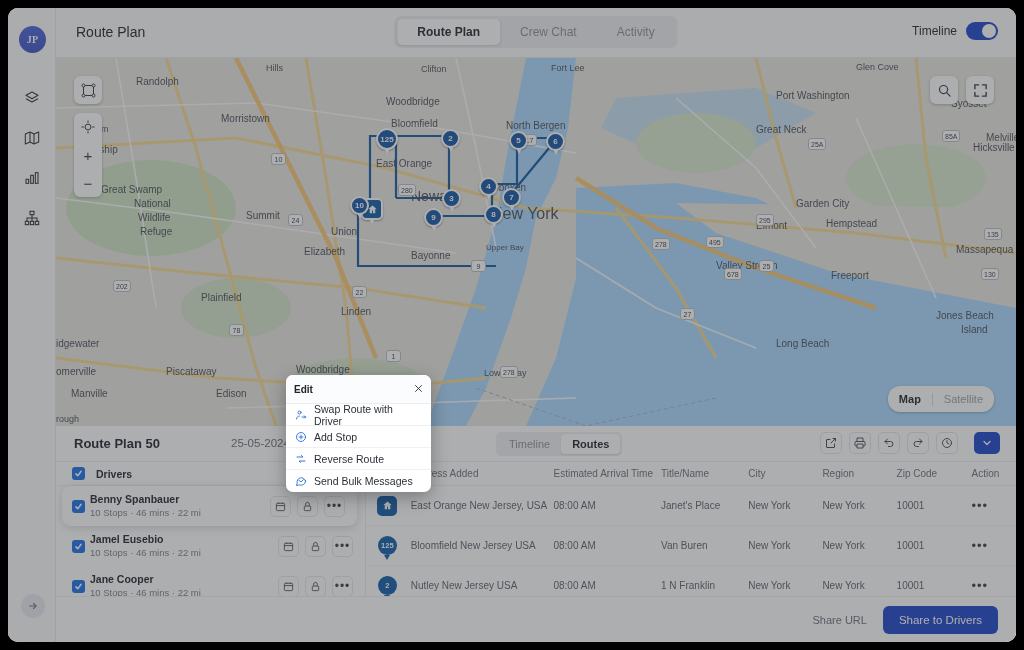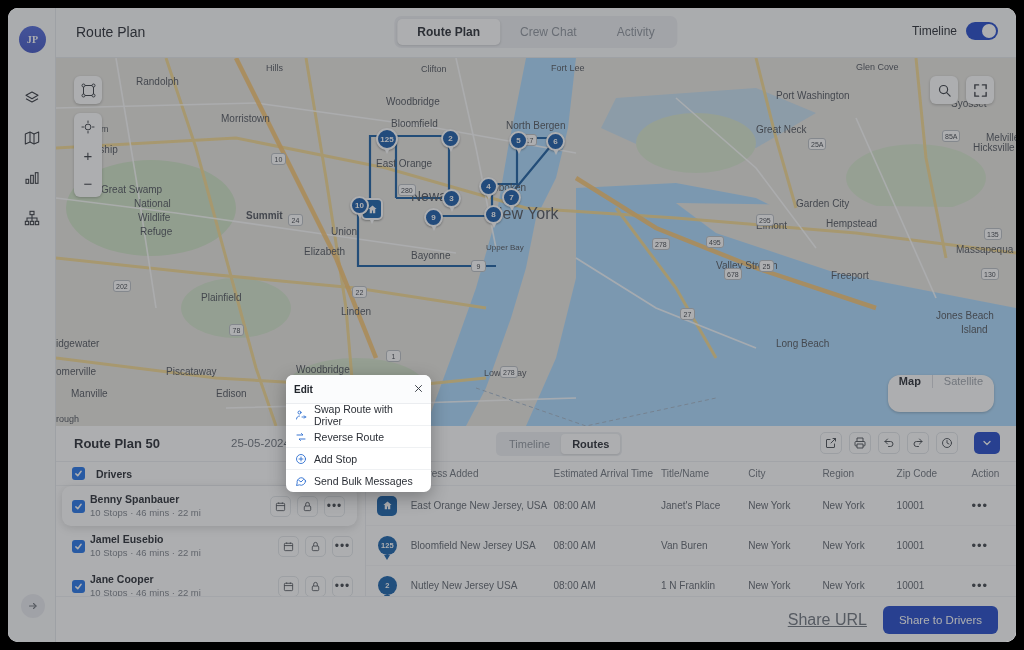--- a/index.html
+++ b/index.html
@@ -65,22 +65,22 @@
   .mapctl {
     position:absolute; background:#fff; border-radius:6px; box-shadow:0 1px 3px rgba(0,0,0,.25);
     display:flex; align-items:center; justify-content:center; cursor:pointer; color:#32363d;
   }
   .mc-sel { left:18px; top:18px; width:28px; height:28px; }
   .mc-grp { left:18px; top:55px; width:28px; height:84px; flex-direction:column; }
   .mc-grp > div { height:28px; width:28px; display:flex; align-items:center; justify-content:center; font-size:15px; color:#32363d; }
   .mc-search { right:58px; top:18px; width:28px; height:28px; }
   .mc-full { right:22px; top:18px; width:28px; height:28px; }
   .mapsat {
-    position:absolute; right:22px; bottom:14px; height:37px; background:#fff; border-radius:12px;
-    box-shadow:0 1px 3px rgba(0,0,0,.25); display:flex; align-items:flex-start; font-size:11px;
+    position:absolute; right:22px; bottom:14px; height:26px; background:#fff; border-radius:12px;
+    box-shadow:0 1px 3px rgba(0,0,0,.25); display:flex; align-items:center; font-size:11px;
   }
   .mapsat .m { padding:0 11px; color:#20242b; font-weight:bold; }
   .mapsat .sep { width:1px; height:13px; background:#d7dade; }
   .mapsat .s { padding:0 11px; color:#9aa0a8; cursor:pointer; }
 
   .marker {
     position:absolute; width:19px; height:19px; border-radius:50%; background:#1155a6;
     border:2px solid #fff; color:#fff; font-size:8px; display:flex; align-items:center; justify-content:center;
     box-shadow:0 1px 2px rgba(0,0,0,.35); font-weight:bold;
   }
@@ -181,21 +181,21 @@
   .pin.home:after { display:none; }
   .track { position:absolute; left:50%; margin-left:-1px; width:2px; background:#b9c6d8; top:0; bottom:0; }
   .dots { color:#3a3f46; letter-spacing:1px; font-size:13px; cursor:pointer; }
 
   
   .footer {
     position:absolute; left:48px; right:0; bottom:0; height:46px; background:#fff;
     display:flex; align-items:center; justify-content:flex-end; gap:16px; padding-right:18px;
     border-top:1px solid #f0f2f4; z-index:16;
   }
-  .share-url { font-size:16px; color:#6a7079; cursor:pointer;text-decoration:underline; }
+  .share-url { font-size:11px; color:#6a7079; cursor:pointer; }
   .share-btn {
     background:#1a43c8; color:#fff; font-size:11.5px; border-radius:6px; padding:8px 16px; cursor:pointer;
   }
 </style>
 </head>
 <body>
 
 <div id="app">
 
   <div class="rail">
@@ -330,21 +330,21 @@
         <div style="position: absolute; left: 300px; top: 100px; font-size: 10px; color: rgb(74, 79, 87); white-space: nowrap; padding-left: 20px;">East Orange</div>
         <div style="position: absolute; left: 430px; top: 124px; font-size: 10px; color: rgb(74, 79, 87); white-space: nowrap;">Hoboken</div>
         <div style="position: absolute; left: 880px; top: 84px; font-size: 10px; color: rgb(74, 79, 87); white-space: nowrap; padding-left: 37px;">Hicksville</div>
         <div style="position: absolute; left: 355px; top: 130px; font-size: 14px; color: rgb(74, 79, 87); white-space: nowrap;">Newark</div>
         <div style="position: absolute; left: 435px; top: 147px; font-size: 16px; color: rgb(74, 79, 87); white-space: nowrap;">New York</div>
         <div style="position: absolute; left: 740px; top: 140px; font-size: 10px; color: rgb(74, 79, 87); white-space: nowrap;">Garden City</div>
         <div style="position: absolute; left: 45px; top: 126px; font-size: 10px; color: rgb(74, 79, 87); white-space: nowrap;">Great Swamp</div>
         <div style="position: absolute; left: 78px; top: 140px; font-size: 10px; color: rgb(74, 79, 87); white-space: nowrap;">National</div>
         <div style="position: absolute; left: 82px; top: 154px; font-size: 10px; color: rgb(74, 79, 87); white-space: nowrap;">Wildlife</div>
         <div style="position: absolute; left: 84px; top: 168px; font-size: 10px; color: rgb(74, 79, 87); white-space: nowrap;">Refuge</div>
-        <div style="position: absolute; left: 190px; top: 152px; font-size: 10px; color: rgb(74, 79, 87); white-space: nowrap; font-weight: bold;">Summit</div>
+        <div style="position: absolute; left: 190px; top: 152px; font-size: 10px; color: rgb(74, 79, 87); white-space: nowrap;">Summit</div>
         <div style="position: absolute; left: 275px; top: 168px; font-size: 10px; color: rgb(74, 79, 87); white-space: nowrap;">Union</div>
         <div style="position: absolute; left: 700px; top: 162px; font-size: 10px; color: rgb(74, 79, 87); white-space: nowrap;">Elmont</div>
         <div style="position: absolute; left: 770px; top: 160px; font-size: 10px; color: rgb(74, 79, 87); white-space: nowrap;">Hempstead</div>
         <div style="position: absolute; left: 900px; top: 186px; font-size: 10px; color: rgb(74, 79, 87); white-space: nowrap;">Massapequa</div>
         <div style="position: absolute; left: 248px; top: 188px; font-size: 10px; color: rgb(74, 79, 87); white-space: nowrap;">Elizabeth</div>
         <div style="position: absolute; left: 355px; top: 192px; font-size: 10px; color: rgb(74, 79, 87); white-space: nowrap;">Bayonne</div>
         <div style="position: absolute; left: 430px; top: 185px; font-size: 8px; color: rgb(74, 79, 87); white-space: nowrap;">Upper Bay</div>
         <div style="position: absolute; left: 660px; top: 202px; font-size: 10px; color: rgb(74, 79, 87); white-space: nowrap;">Valley Stream</div>
         <div style="position: absolute; left: 775px; top: 212px; font-size: 10px; color: rgb(74, 79, 87); white-space: nowrap;">Freeport</div>
         <div style="position: absolute; left: 145px; top: 234px; font-size: 10px; color: rgb(74, 79, 87); white-space: nowrap;">Plainfield</div>
@@ -679,36 +679,36 @@
         <svg width="12" height="12" viewBox="0 0 24 24" fill="none" stroke="currentColor" stroke-width="1.8" stroke-linecap="round" stroke-linejoin="round">
           <circle cx="9" cy="7" r="3"></circle>
             <path d="M3 20c0-3.3 2.7-6 6-6"></path>
             <path d="M14 16h7m0 0l-2.5-2.5M21 16l-2.5 2.5"></path>
         </svg>
       </span>
       <span>Swap Route with Driver</span>
     </div>
     <div class="popup-item">
       <span class="pi">
-        <svg width="12" height="12" viewBox="0 0 24 24" fill="none" stroke="currentColor" stroke-width="1.9" stroke-linecap="round" stroke-linejoin="round">
-          <path d="M4 8h12l-3-3"></path>
-            <path d="M20 16H8l3 3"></path>
-        </svg>
-      </span>
-      <span>Reverse Route</span>
-    </div>
-    <div class="popup-item">
-      <span class="pi">
         <svg width="12" height="12" viewBox="0 0 24 24" fill="none" stroke="currentColor" stroke-width="1.8" stroke-linecap="round">
           <circle cx="12" cy="12" r="9"></circle>
             <line x1="12" y1="8" x2="12" y2="16"></line>
             <line x1="8" y1="12" x2="16" y2="12"></line>
         </svg>
       </span>
       <span>Add Stop</span>
+    </div>
+    <div class="popup-item">
+      <span class="pi">
+        <svg width="12" height="12" viewBox="0 0 24 24" fill="none" stroke="currentColor" stroke-width="1.9" stroke-linecap="round" stroke-linejoin="round">
+          <path d="M4 8h12l-3-3"></path>
+            <path d="M20 16H8l3 3"></path>
+        </svg>
+      </span>
+      <span>Reverse Route</span>
     </div>
     <div class="popup-item">
       <span class="pi">
         <svg width="12" height="12" viewBox="0 0 24 24" fill="none" stroke="currentColor" stroke-width="1.8" stroke-linecap="round" stroke-linejoin="round">
           <path d="M21 12a8.5 8.5 0 01-12.2 7.7L3 21l1.4-5A8.5 8.5 0 1121 12z"></path>
             <polyline points="7,10 12,14 17,9"></polyline>
         </svg>
       </span>
       <span>Send Bulk Messages</span>
     </div>

